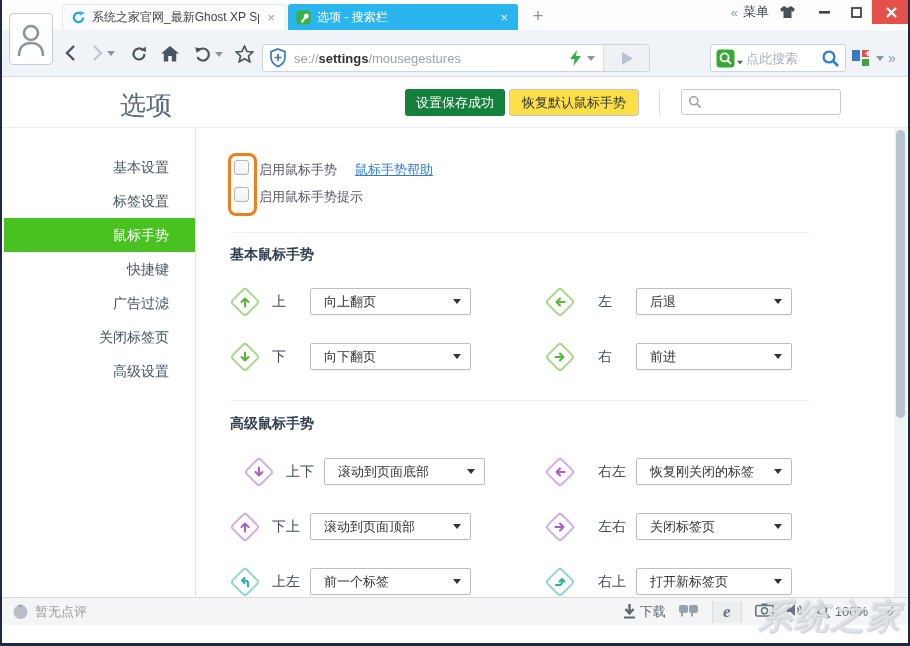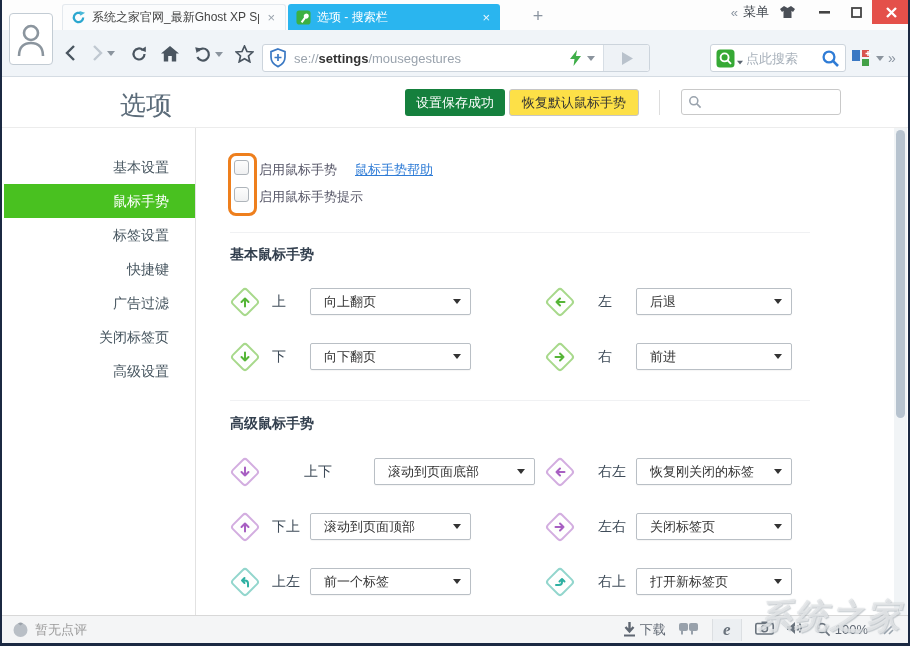--- a/index.html
+++ b/index.html
@@ -6,21 +6,21 @@
   html,body { width:910px; height:646px; }
   body { font-family:"Liberation Sans","DejaVu Sans",sans-serif; background:#fff; position:relative; overflow:hidden; }
   #window { position:absolute; inset:0; background:#fff; }
   .frame { position:absolute; inset:0; border:2px solid #1b2942; border-top:none; border-bottom-width:3px; pointer-events:none; z-index:99; }
 
   
   .tabbar { position:absolute; left:0; top:0; width:910px; height:30px; background:#fdfdfd; }
   .avatar-box { position:absolute; left:9px; top:13px; width:44px; height:52px; background:#fff; border:1px solid #c3ccd4; border-radius:4px; z-index:10; display:flex; align-items:center; justify-content:center; }
   .tab { position:absolute; top:4px; height:26px; display:flex; align-items:center; padding:0 8px; border-radius:3px 3px 0 0; font-size:12px; }
   .tab.inactive { left:62px; width:224px; background:#fbfcfd; border:1px solid #e4e9ee; border-bottom:none; color:#444; }
-  .tab.active { left:288px; width:212px; background:#2ab5ef; color:#fff; }
+  .tab.active { left:288px; width:230px; background:#2ab5ef; color:#fff; }
   .tab .title { flex:1; white-space:nowrap; overflow:hidden; margin:0 6px; }
   .tab .close { font-size:13px; padding:0 2px; }
   .tab.inactive .close { color:#9aa3ad; }
   .tab.active .close { color:#eaf7fd; }
   .favicon { width:15px; height:15px; flex:0 0 auto; }
   .newtab { position:absolute; left:527px; top:5px; width:22px; height:22px; text-align:center; line-height:22px; font-size:18px; color:#8a94a0; }
   .menu-zone { position:absolute; right:0; top:0; height:24px; display:flex; align-items:center; }
   .menu-chev { color:#8a94a0; font-size:13px; margin-right:5px; }
   .menu-label { color:#454b52; font-size:13px; margin-right:10px; }
   .shirt { margin-right:12px; display:flex; }
@@ -75,21 +75,21 @@
   .diamond svg { transform:rotate(-45deg); }
   .diamond.green { border-color:#a8d98c; }
   .diamond.purple { border-color:#d3aee0; }
   .diamond.teal { border-color:#93d6cd; }
 
   
   .scroll-track { position:absolute; left:894px; top:128px; width:13px; height:487px; background:#f1f4f6; }
   .scroll-thumb { position:absolute; left:2px; top:2px; width:9px; height:288px; background:#b7c3cf; border-radius:5px; }
 
   
-  .statusbar { position:absolute; left:0; top:615px; width:910px; height:28px; background:#f4f5f6; border-top:1px solid #d8d8d8; display:flex; align-items:center;text-align:center; }
+  .statusbar { position:absolute; left:0; top:597px; width:910px; height:28px; background:#f4f5f6; border-top:1px solid #d8d8d8; display:flex; align-items:center;text-align:center; }
   .status-left { display:flex; align-items:center; margin-left:12px; }
   .status-left .txt { font-size:13px; color:#9a9a9a; margin-left:6px; }
   .status-right { margin-left:auto; margin-right:16px; display:flex; align-items:center; gap:13px; }
   .status-right .txt { font-size:13px; color:#5f6772; }
   .dl-group, .zoom-group { display:flex; align-items:center; gap:4px; }
   .e-box { width:30px; height:22px; background:#eceff2; border-left:1px solid #dcdfe2; border-right:1px solid #dcdfe2; display:flex; align-items:center; justify-content:center; }
   .e-glyph { font-family:"Liberation Serif","DejaVu Serif",serif; font-style:italic; font-weight:bold; font-size:17px; color:#6a737d; }
 
   
   .watermark { position:absolute; right:8px; bottom:6px; z-index:50; pointer-events:none; font-size:34px; font-weight:bold; letter-spacing:2px; color:rgba(255,255,255,0.62); text-shadow:0 0 1px rgba(130,140,150,0.55), 1px 1px 1px rgba(130,140,150,0.35);font-style:italic; }
@@ -239,22 +239,22 @@
   <div class="head-divider"></div>
   <div class="head-search">
     <svg width="14" height="14" viewBox="0 0 14 14">
       <circle cx="5.8" cy="5.8" r="4" fill="none" stroke="#9aa3ad" stroke-width="1.6"></circle>
       <path d="M8.9 8.9 L12.6 12.6" stroke="#9aa3ad" stroke-width="1.6"></path>
     </svg>
   </div>
 
   <div class="sidebar">
     <div class="side-item">基本设置</div>
+    <div class="side-item">标签设置</div>
     <div class="side-item active">鼠标手势</div>
-    <div class="side-item">标签设置</div>
     <div class="side-item">快捷键</div>
     <div class="side-item">广告过滤</div>
     <div class="side-item">关闭标签页</div>
     <div class="side-item">高级设置</div>
   </div>
 
   <div class="content">
     <div class="hl-orange"></div>
 
     <span class="cb" style="left:37px;top:32px;"></span>
@@ -313,21 +313,21 @@
       <span class="glabel">右</span>
       <div class="select">
         <span class="sel-text">前进</span>
         <span class="sel-caret"></span>
       </div>
     </div>
 
     <div class="rule" style="top:272px;"></div>
     <div class="sec-title" style="top:287px;">高级鼠标手势</div>
 
-    <div class="grow" style="left:36px;top:330px;gap:32px;">
+    <div class="grow" style="left:50px;top:330px;">
       <span class="diamond purple">
         <svg width="12" height="12" viewBox="0 0 12 12">
             <path d="M6 1.5 V9.5 M2.5 6 L6 9.5 L9.5 6" fill="none" stroke="#a75fc2" stroke-width="2" stroke-linecap="round" stroke-linejoin="round"></path>
           </svg>
       </span>
       <span class="glabel">上下</span>
       <div class="select">
         <span class="sel-text">滚动到页面底部</span>
         <span class="sel-caret"></span>
       </div>

